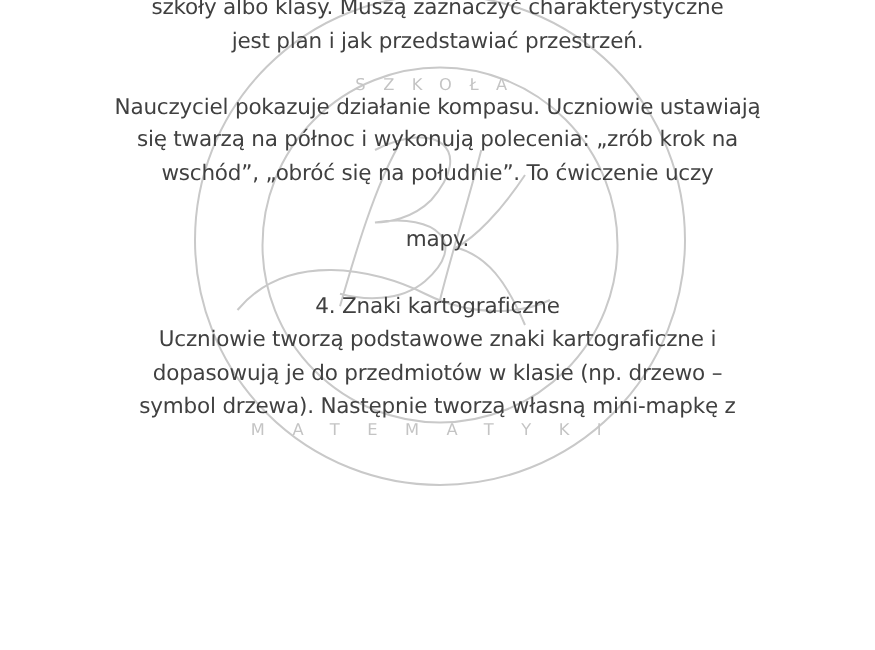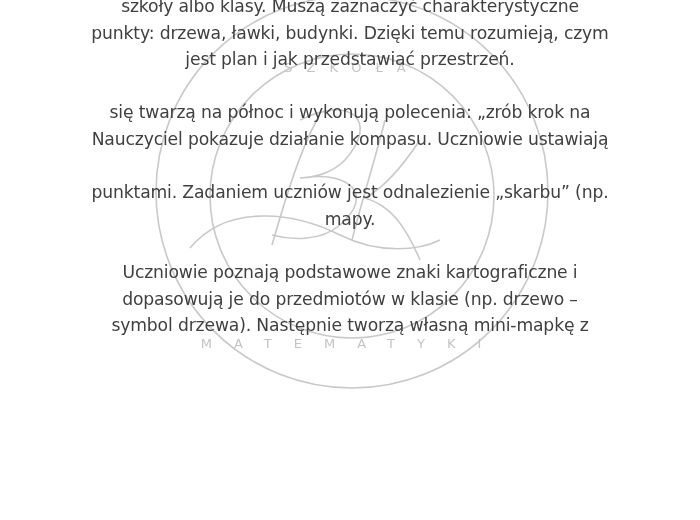--- a/index.html
+++ b/index.html
@@ -58,36 +58,36 @@
   </g>
   <g fill="#c4c4c4" font-family="DejaVu Sans, sans-serif" font-size="13" text-anchor="middle">
     <text x="352" y="72" letter-spacing="14">SZKOŁA</text>
     <text x="352" y="348" letter-spacing="22">MATEMATYKI</text>
   </g>
 </svg>
 
 <div class="content">
   <div>
     <span class="line">szkoły albo klasy. Muszą zaznaczyć charakterystyczne</span>
-    <span class="line">punkty: drzewa, ławki, budynki. Dzięki temu rozumieją, czym</span>
     <span class="line">jest plan i jak przedstawiać przestrzeń.</span>
   </div>
   <span class="gap"></span>
 
   <div>
+    <span class="line">Nauczyciel pokazuje działanie kompasu. Uczniowie ustawiają</span>
     <span class="line">się twarzą na północ i wykonują polecenia: „zrób krok na</span>
-    <span class="line">Nauczyciel pokazuje działanie kompasu. Uczniowie ustawiają</span>
+    <span class="line">wschód”, „obróć się na południe”. To ćwiczenie uczy</span>
   </div>
   <span class="gap"></span>
 
   <div>
-    <span class="line">punktami. Zadaniem uczniów jest odnalezienie „skarbu” (np.</span>
     <span class="line">mapy.</span>
   </div>
   <span class="gap"></span>
 
   <div>
-    <span class="line">Uczniowie poznają podstawowe znaki kartograficzne i</span>
+    <span class="line">4. Znaki kartograficzne</span>
+    <span class="line">Uczniowie tworzą podstawowe znaki kartograficzne i</span>
     <span class="line">dopasowują je do przedmiotów w klasie (np. drzewo –</span>
     <span class="line">symbol drzewa). Następnie tworzą własną mini-mapkę z</span>
 
   </div>
 </div>
 
 </body></html>

